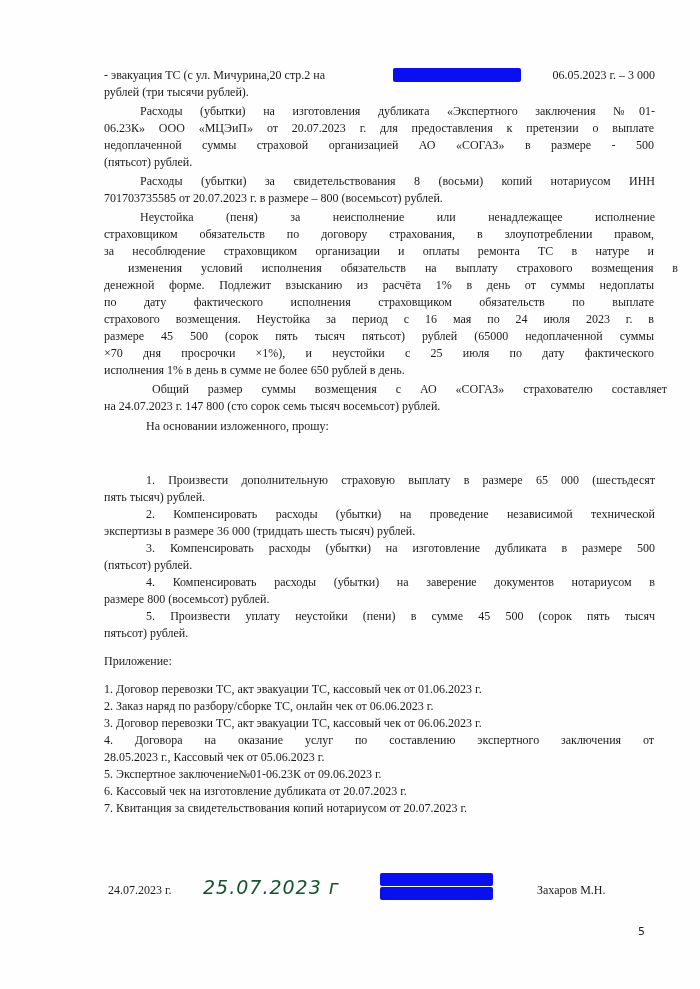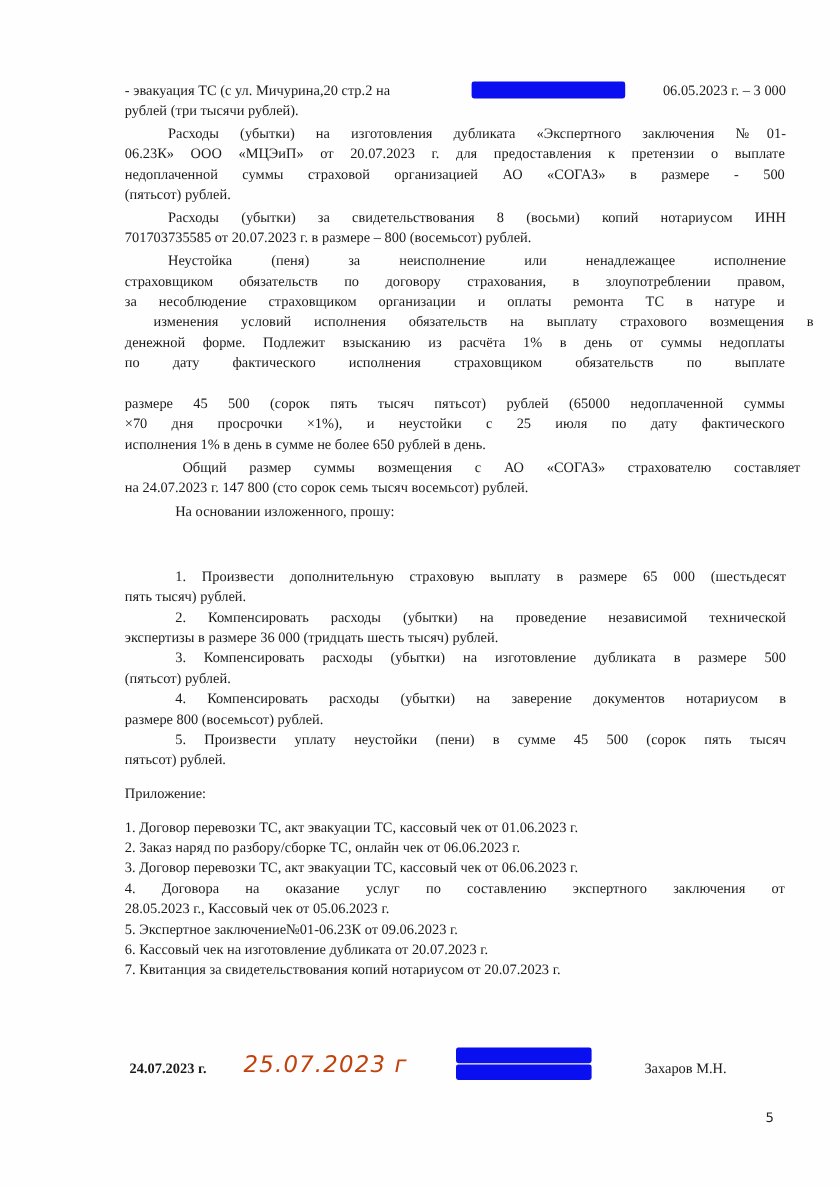--- a/index.html
+++ b/index.html
@@ -11,21 +11,21 @@
   .page { position: absolute; left: 0; top: 0; width: 700px; height: 989px; background: #fefefe; }
   .line {
     position: absolute; left: 104px; width: 550px;
     font-size: 12px; line-height: 17px; white-space: nowrap;
   }
   .just { text-align: justify; text-align-last: justify; }
   .redact { position: absolute; background: #0a0ff0; border-radius: 2px; }
   .sig-redact { position: absolute; background: #0a0ff0; border-radius: 2px; }
   .hand {
     position: absolute; font-family: "DejaVu Sans", sans-serif; font-style: italic;
-    color: #c2410c; font-size: 19px; letter-spacing: 1px; font-weight: 300;
+    color: #14532d; font-size: 19px; letter-spacing: 1px; font-weight: 300;
   }
   .pagenum { position: absolute; font-family: "DejaVu Sans", sans-serif; font-size: 11px; color: #222; }
 </style>
 </head>
 <body>
 
 <div class="page">
 
   <div class="line" style="top:67px; width:300px;">- эвакуация ТС (с ул. Мичурина,20 стр.2 на</div>
   <div class="redact" style="left:393px; top:68px; width:128px; height:14px;"></div>
@@ -39,20 +39,21 @@
 
   <div class="line just" style="top:173px; left:140px; width:515px;">Расходы (убытки) за свидетельствования 8 (восьми) копий нотариусом ИНН</div>
   <div class="line" style="top:190px;">701703735585 от 20.07.2023 г. в размере – 800 (восемьсот) рублей.</div>
 
   <div class="line just" style="top:209px; left:140px; width:515px;">Неустойка (пеня) за неисполнение или ненадлежащее исполнение</div>
   <div class="line just" style="top:226px;">страховщиком обязательств по договору страхования, в злоупотреблении правом,</div>
   <div class="line just" style="top:243px;">за несоблюдение страховщиком организации и оплаты ремонта ТС в натуре и</div>
   <div class="line just" style="top:260px;margin-left:24px;">изменения условий исполнения обязательств на выплату страхового возмещения в</div>
   <div class="line just" style="top:277px;">денежной форме. Подлежит взысканию из расчёта 1% в день от суммы недоплаты</div>
   <div class="line just" style="top:294px;">по дату фактического исполнения страховщиком обязательств по выплате</div>
+  <div class="line just" style="top:311px;">страхового возмещения. Неустойка за период с 16 мая по 24 июля 2023 г. в</div>
   <div class="line just" style="top:328px;">размере 45 500 (сорок пять тысяч пятьсот) рублей (65000 недоплаченной суммы</div>
   <div class="line just" style="top:345px;">×70 дня просрочки ×1%), и неустойки с 25 июля по дату фактического</div>
   <div class="line" style="top:362px;">исполнения 1% в день в сумме не более 650 рублей в день.</div>
 
   <div class="line just" style="top:381px; left:152px; width:515px;">Общий размер суммы возмещения с АО «СОГАЗ» страхователю составляет</div>
   <div class="line" style="top:398px;">на 24.07.2023 г. 147 800 (сто сорок семь тысяч восемьсот) рублей.</div>
 
   <div class="line" style="top:418px; left:146px;">На основании изложенного, прошу:</div>
 
   <div class="line just" style="top:472px; left:146px; width:509px;">1.   Произвести дополнительную страховую выплату в размере 65 000 (шестьдесят</div>
@@ -69,20 +70,20 @@
   <div class="line" style="top:653px;">Приложение:</div>
   <div class="line" style="top:681px;">1.    Договор перевозки ТС, акт эвакуации ТС, кассовый чек от 01.06.2023 г.</div>
   <div class="line" style="top:698px;">2.    Заказ наряд по разбору/сборке ТС, онлайн чек от 06.06.2023 г.</div>
   <div class="line" style="top:715px;">3.    Договор перевозки ТС, акт эвакуации ТС, кассовый чек от 06.06.2023 г.</div>
   <div class="line just" style="top:732px;">4. Договора на оказание услуг по составлению экспертного заключения от</div>
   <div class="line" style="top:749px;">28.05.2023 г., Кассовый чек от 05.06.2023 г.</div>
   <div class="line" style="top:766px;">5.    Экспертное заключение№01-06.23К от 09.06.2023 г.</div>
   <div class="line" style="top:783px;">6.    Кассовый чек на изготовление дубликата от 20.07.2023 г.</div>
   <div class="line" style="top:800px;">7.    Квитанция за свидетельствования копий  нотариусом от 20.07.2023 г.</div>
 
-  <div class="line" style="top:882px; left:108px; width:100px;font-weight:bold;">24.07.2023 г.</div>
+  <div class="line" style="top:882px; left:108px; width:100px;">24.07.2023 г.</div>
   <div class="hand" style="left:203px; top:876px;">25.07.2023 г</div>
   <div class="sig-redact" style="left:380px; top:873px; width:113px; height:13px;"></div>
   <div class="sig-redact" style="left:380px; top:887px; width:113px; height:13px;"></div>
   <div class="line" style="top:882px; left:537px; width:120px;">Захаров М.Н.</div>
 
   <div class="pagenum" style="left:638px; top:925px;">5</div>
 </div>
 
 </body></html>

